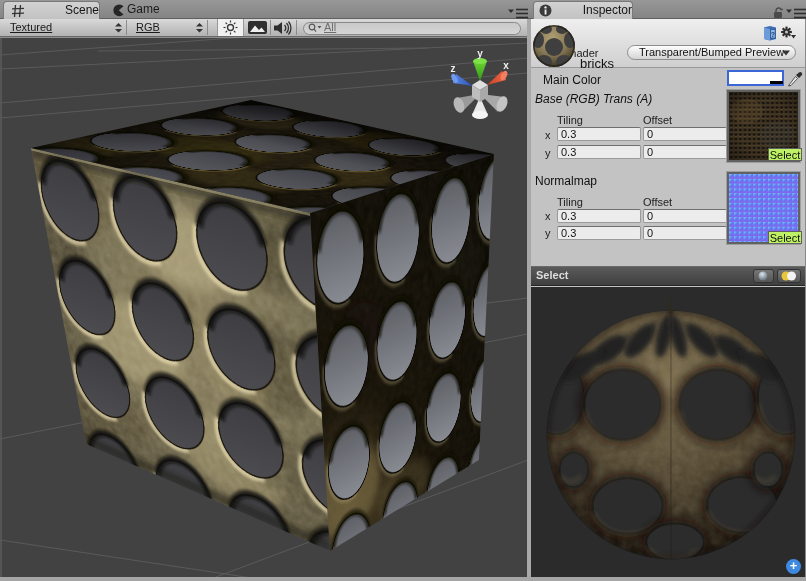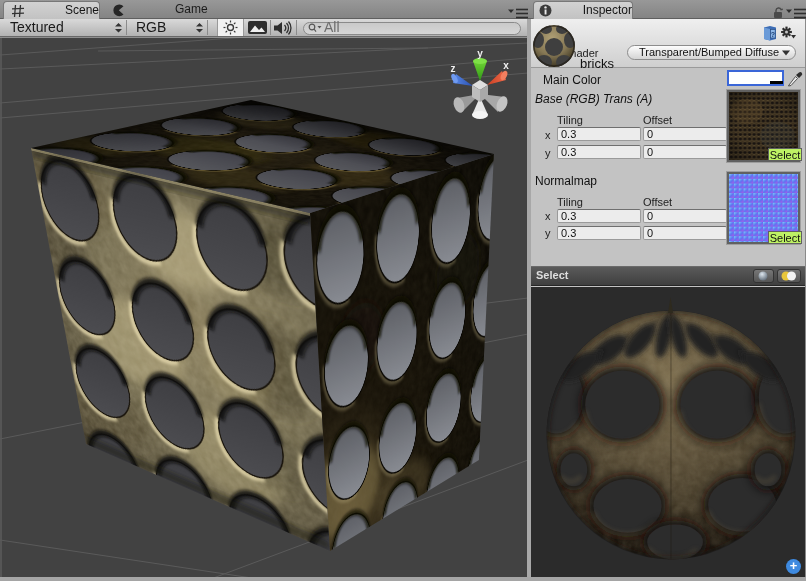--- a/index.html
+++ b/index.html
@@ -2,24 +2,24 @@
 <html><head><meta charset="utf-8">
 <style>
 html,body{margin:0;padding:0;background:#8e8e8e;}
 *{box-sizing:border-box;}
 body{width:806px;height:581px;overflow:hidden;position:relative;font-family:"Liberation Sans",sans-serif;}
 #page{position:absolute;left:0;top:0;width:806px;height:581px;}
 .tabbar{position:absolute;top:0;height:19px;background:linear-gradient(#989898,#848484);border-bottom:1px solid #5f5f5f;}
 #tabbarL{left:0;width:528px;}
 #tabbarR{left:528px;width:278px;}
 .tab{position:absolute;top:1px;height:18px;border-radius:4px 4px 0 0;background:linear-gradient(#d2d2d2,#c2c2c2);border:1px solid #787878;border-bottom:none;color:#151515;font-size:12px;line-height:17px;text-align:right;}
-.tabghost{position:absolute;top:1px;height:18px;color:#1c1c1c;font-size:12px;line-height:17px;margin-left:48px;}
+.tabghost{position:absolute;top:1px;height:18px;color:#1c1c1c;font-size:12px;line-height:17px;}
 #toolbar{position:absolute;left:0;top:19px;width:528px;height:18px;background:linear-gradient(#d9d9d9,#b2b2b2);border-bottom:1px solid #686868;}
 .tsep{position:absolute;top:1px;height:15px;width:1px;background:#8b8b8b;}
-.tbtext{position:absolute;top:0;font-size:14px;color:#1a1a1a;line-height:17px;}
+.tbtext{position:absolute;top:0;font-size:11px;color:#1a1a1a;line-height:17px;text-decoration:underline;}
 #scene{position:absolute;left:0;top:38px;width:528px;height:539px;background:#424242;overflow:hidden;}
 .face{position:absolute;left:0;top:0;width:400px;height:400px;transform-origin:0 0;}
 #insp{position:absolute;left:531px;top:19px;width:275px;height:558px;background:#c3c3c3;}
 #divider{position:absolute;left:527px;top:19px;width:4px;height:558px;background:#a8a8a8;}
 #bottomstrip{position:absolute;left:0;top:577px;width:806px;height:4px;background:#a5a5a5;}
 #rightedge{position:absolute;left:805px;top:19px;width:1px;height:558px;background:#8a8a8a;}
 .ilabel{position:absolute;color:#111;font-size:12px;}
 .slabel{position:absolute;color:#222;font-size:11px;}
 .tfield{position:absolute;height:14px;background:#ececec;border:1px solid #9a9a9a;border-top-color:#6f6f6f;border-radius:2px;font-size:11px;color:#111;line-height:12px;padding-left:3px;}
 .selbtn{position:absolute;background:#bef264;border:1px solid #616161;color:#111;font-size:11px;line-height:12px;text-align:center;}
@@ -476,21 +476,21 @@
     <line x1="6" y1="6" x2="8" y2="8.6" stroke="#555" stroke-width="1.2"></line>
     <path d="M 9.5 3 L 13.5 3 L 11.5 5.5 Z" fill="#555"></path>
       </svg>
   <div class="tbtext" style="left:324px;color:#6d6d6d;">All</div>
 </div>
 <div id="divider"></div>
 <div id="insp">
   <div class="abs" style="left:0;top:0;width:275px;height:49px;background:linear-gradient(#efefef,#cfcfcf);border-bottom:1px solid #9a9a9a;"></div>
   <div class="ilabel" style="left:49px;top:9px;font-size:13px;margin-top:28px;">bricks</div>
   <div class="slabel" style="left:32px;top:28px;">Shader</div>
-  <div class="abs" style="left:96px;top:26px;width:169px;height:15px;border-radius:8px;background:linear-gradient(#fdfdfd,#d4d4d4);border:1px solid #8d8d8d;font-size:11px;color:#111;line-height:13px;padding-left:11px;">Transparent/Bumped Diffuse</div>
+  <div class="abs" style="left:96px;top:26px;width:169px;height:15px;border-radius:8px;background:linear-gradient(#fdfdfd,#d4d4d4);border:1px solid #8d8d8d;font-size:11px;color:#111;line-height:13px;padding-left:11px;">Transparent/Bumped Preview</div>
   <svg class="abs" width="8" height="6" viewBox="0 0 8 6" style="left:251px;top:31px">
         <path d="M 0 0.5 L 8 0.5 L 4 5.5 Z" fill="#333"></path>
       </svg>
   <svg class="abs" width="44" height="44" viewBox="0 0 44 44" style="left:1px;top:5px">
 <defs>
           <radialGradient id="mbg" cx="45%" cy="32%" r="72%">
 <stop offset="0" stop-color="#b0a075"></stop>
             <stop offset="0.55" stop-color="#857754"></stop>
             <stop offset="1" stop-color="#352e1c"></stop>
           </radialGradient>

